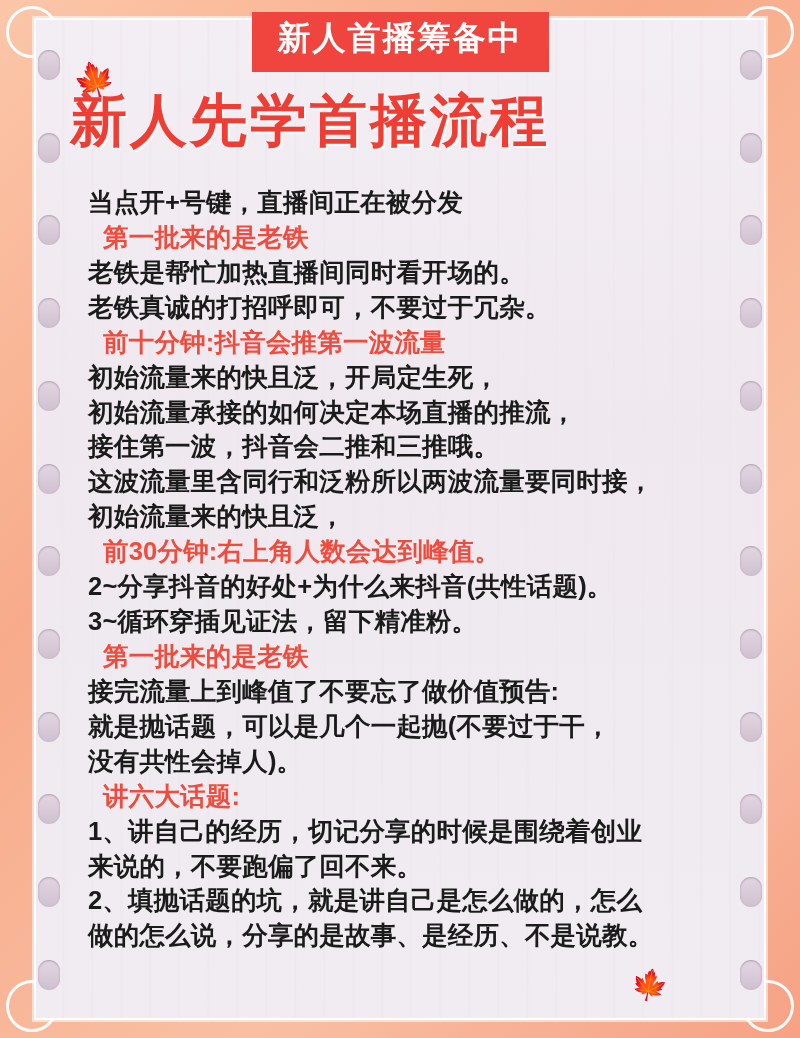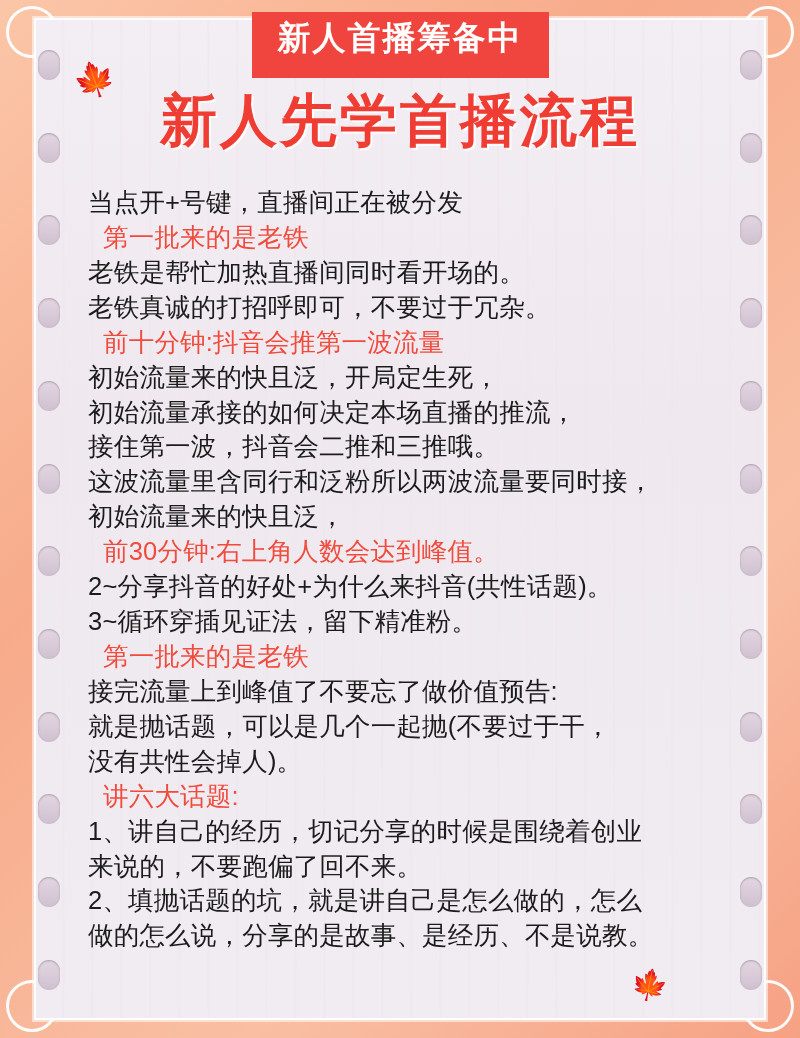--- a/index.html
+++ b/index.html
@@ -89,32 +89,32 @@
     right: 0;
     display: flex;
     justify-content: center;
   }
   .banner {
     background: #f0453e;
     color: #ffffff;
     font-size: 33px;
     font-weight: bold;
     letter-spacing: 2px;
-    padding: 9px 26px 22px 26px;
+    padding: 9px 26px 16px 26px;
     line-height: 1.05;
     white-space: nowrap;
   }
 
   
   .title {
     position: absolute;
     top: 68px;
     left: 0;
     right: 0;
-    text-align: center;
+    text-align: left;
     color: #ef3d33;
     font-size: 57px;
     font-weight: bold;
     letter-spacing: 3px;
     line-height: 1.15;
     text-shadow: 2px 2px 0 rgba(255,255,255,0.85);
   }
 
   
   .leaf {
@@ -130,20 +130,21 @@
   
   .body {
     position: absolute;
     top: 165px;
     left: 18px;
     right: 10px;
     font-size: 25.5px;
     line-height: 1.37;
     color: #1b1b1b;
     letter-spacing: 0.2px;
+    font-weight: bold;
   }
   .line {
     white-space: nowrap;
   }
   .line.hl {
     color: #f04b3c;
     margin-left: 15px;
   }
 </style>
 </head>

